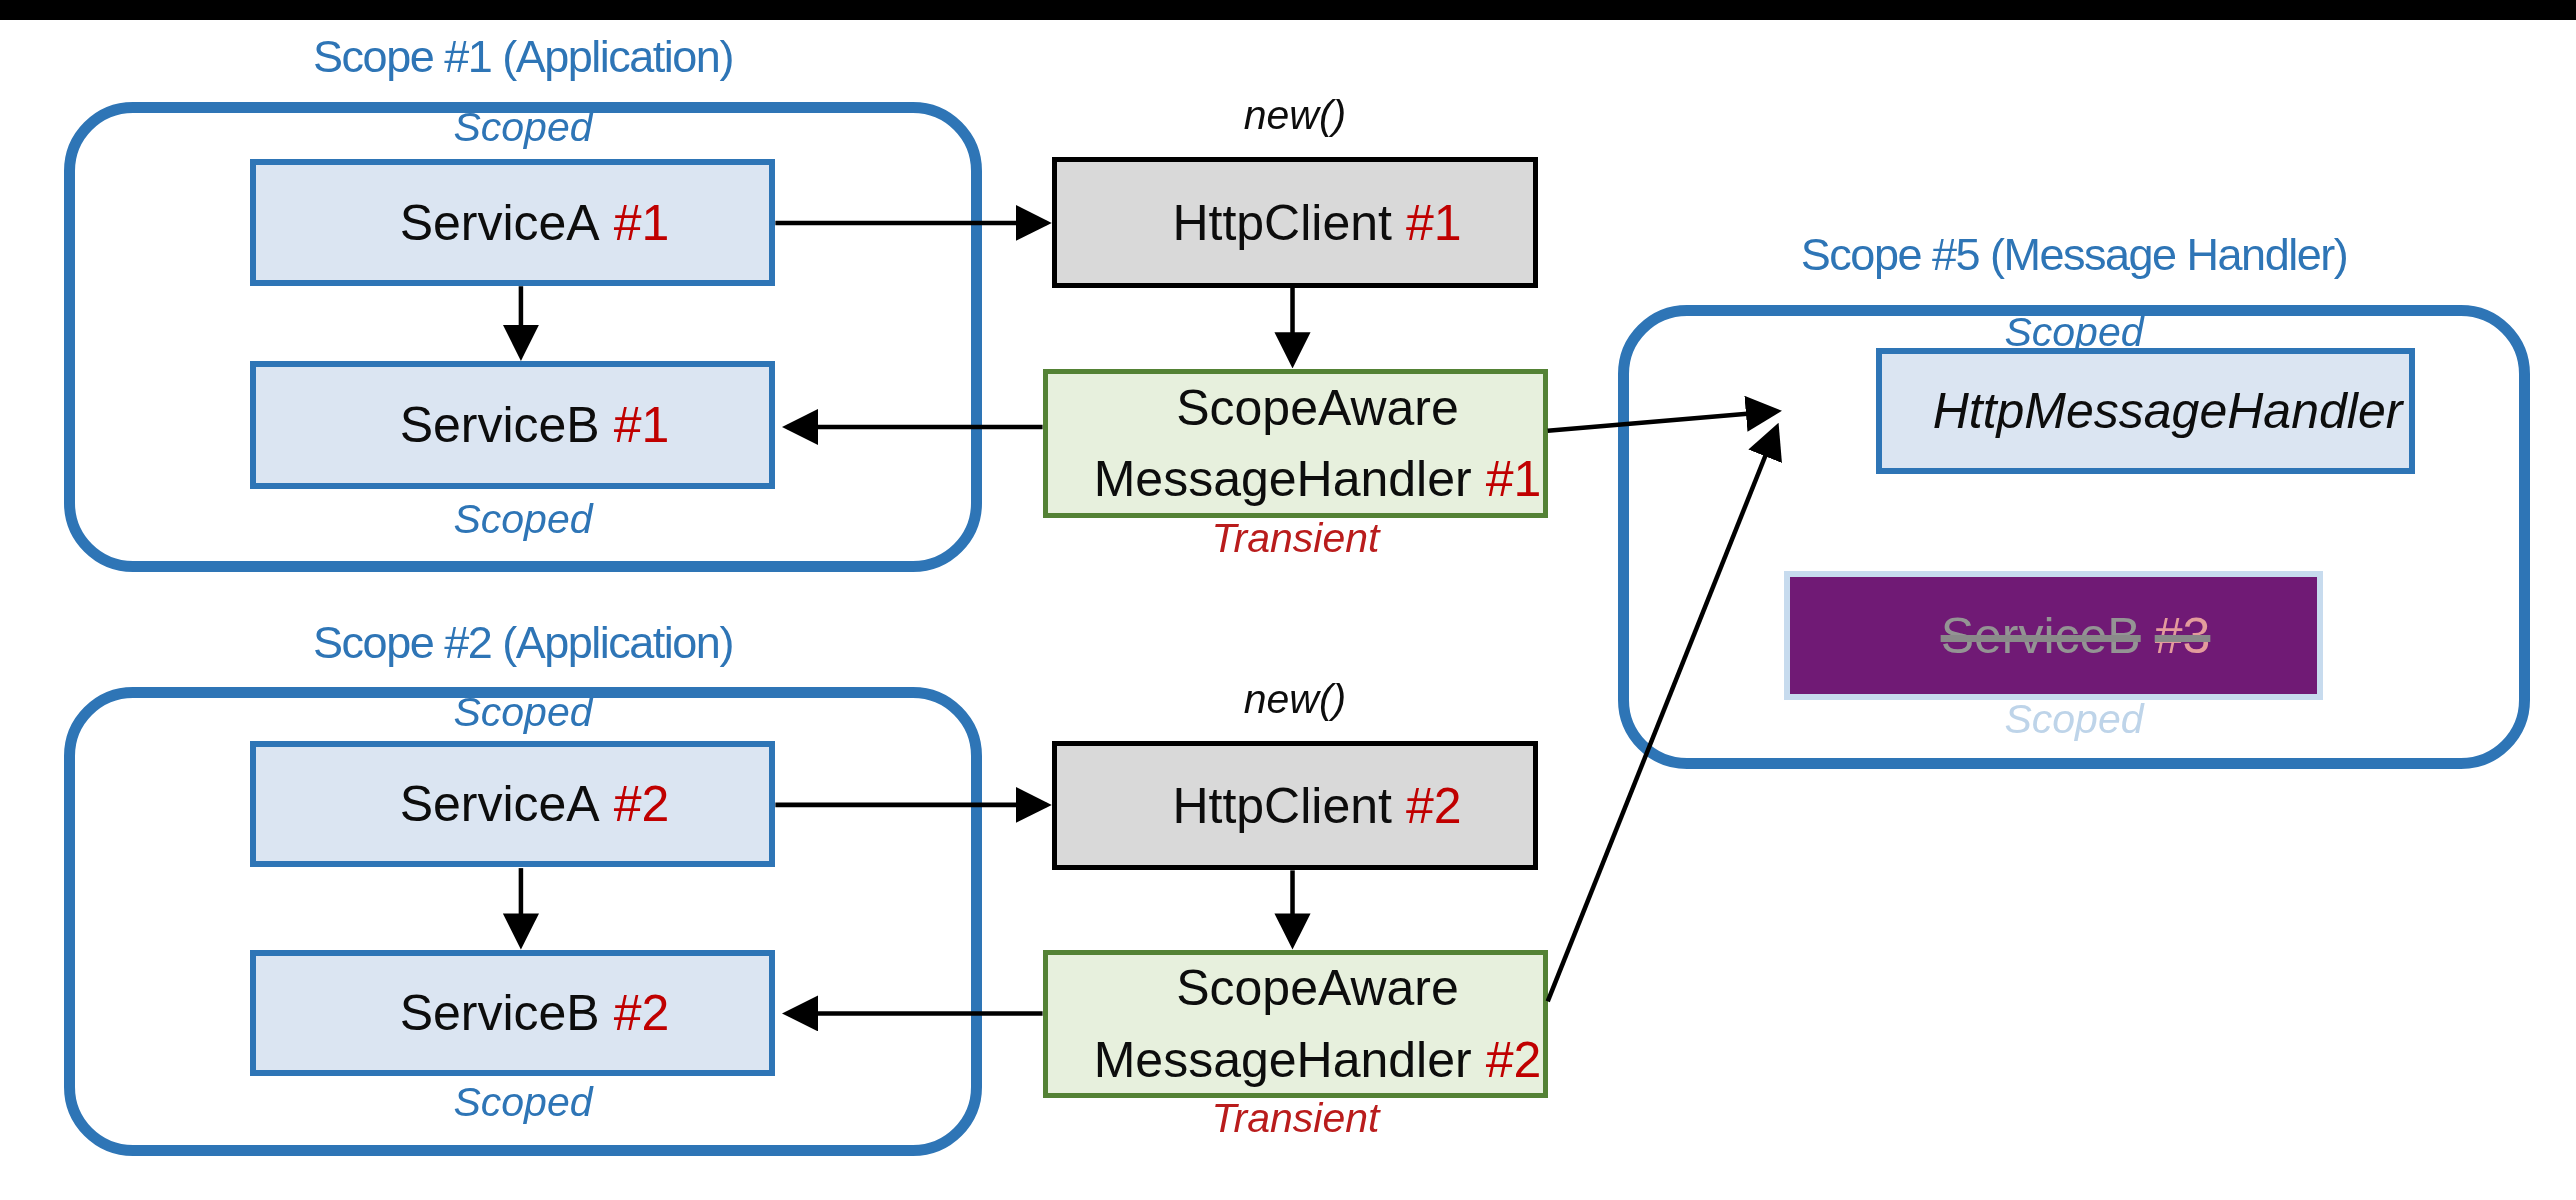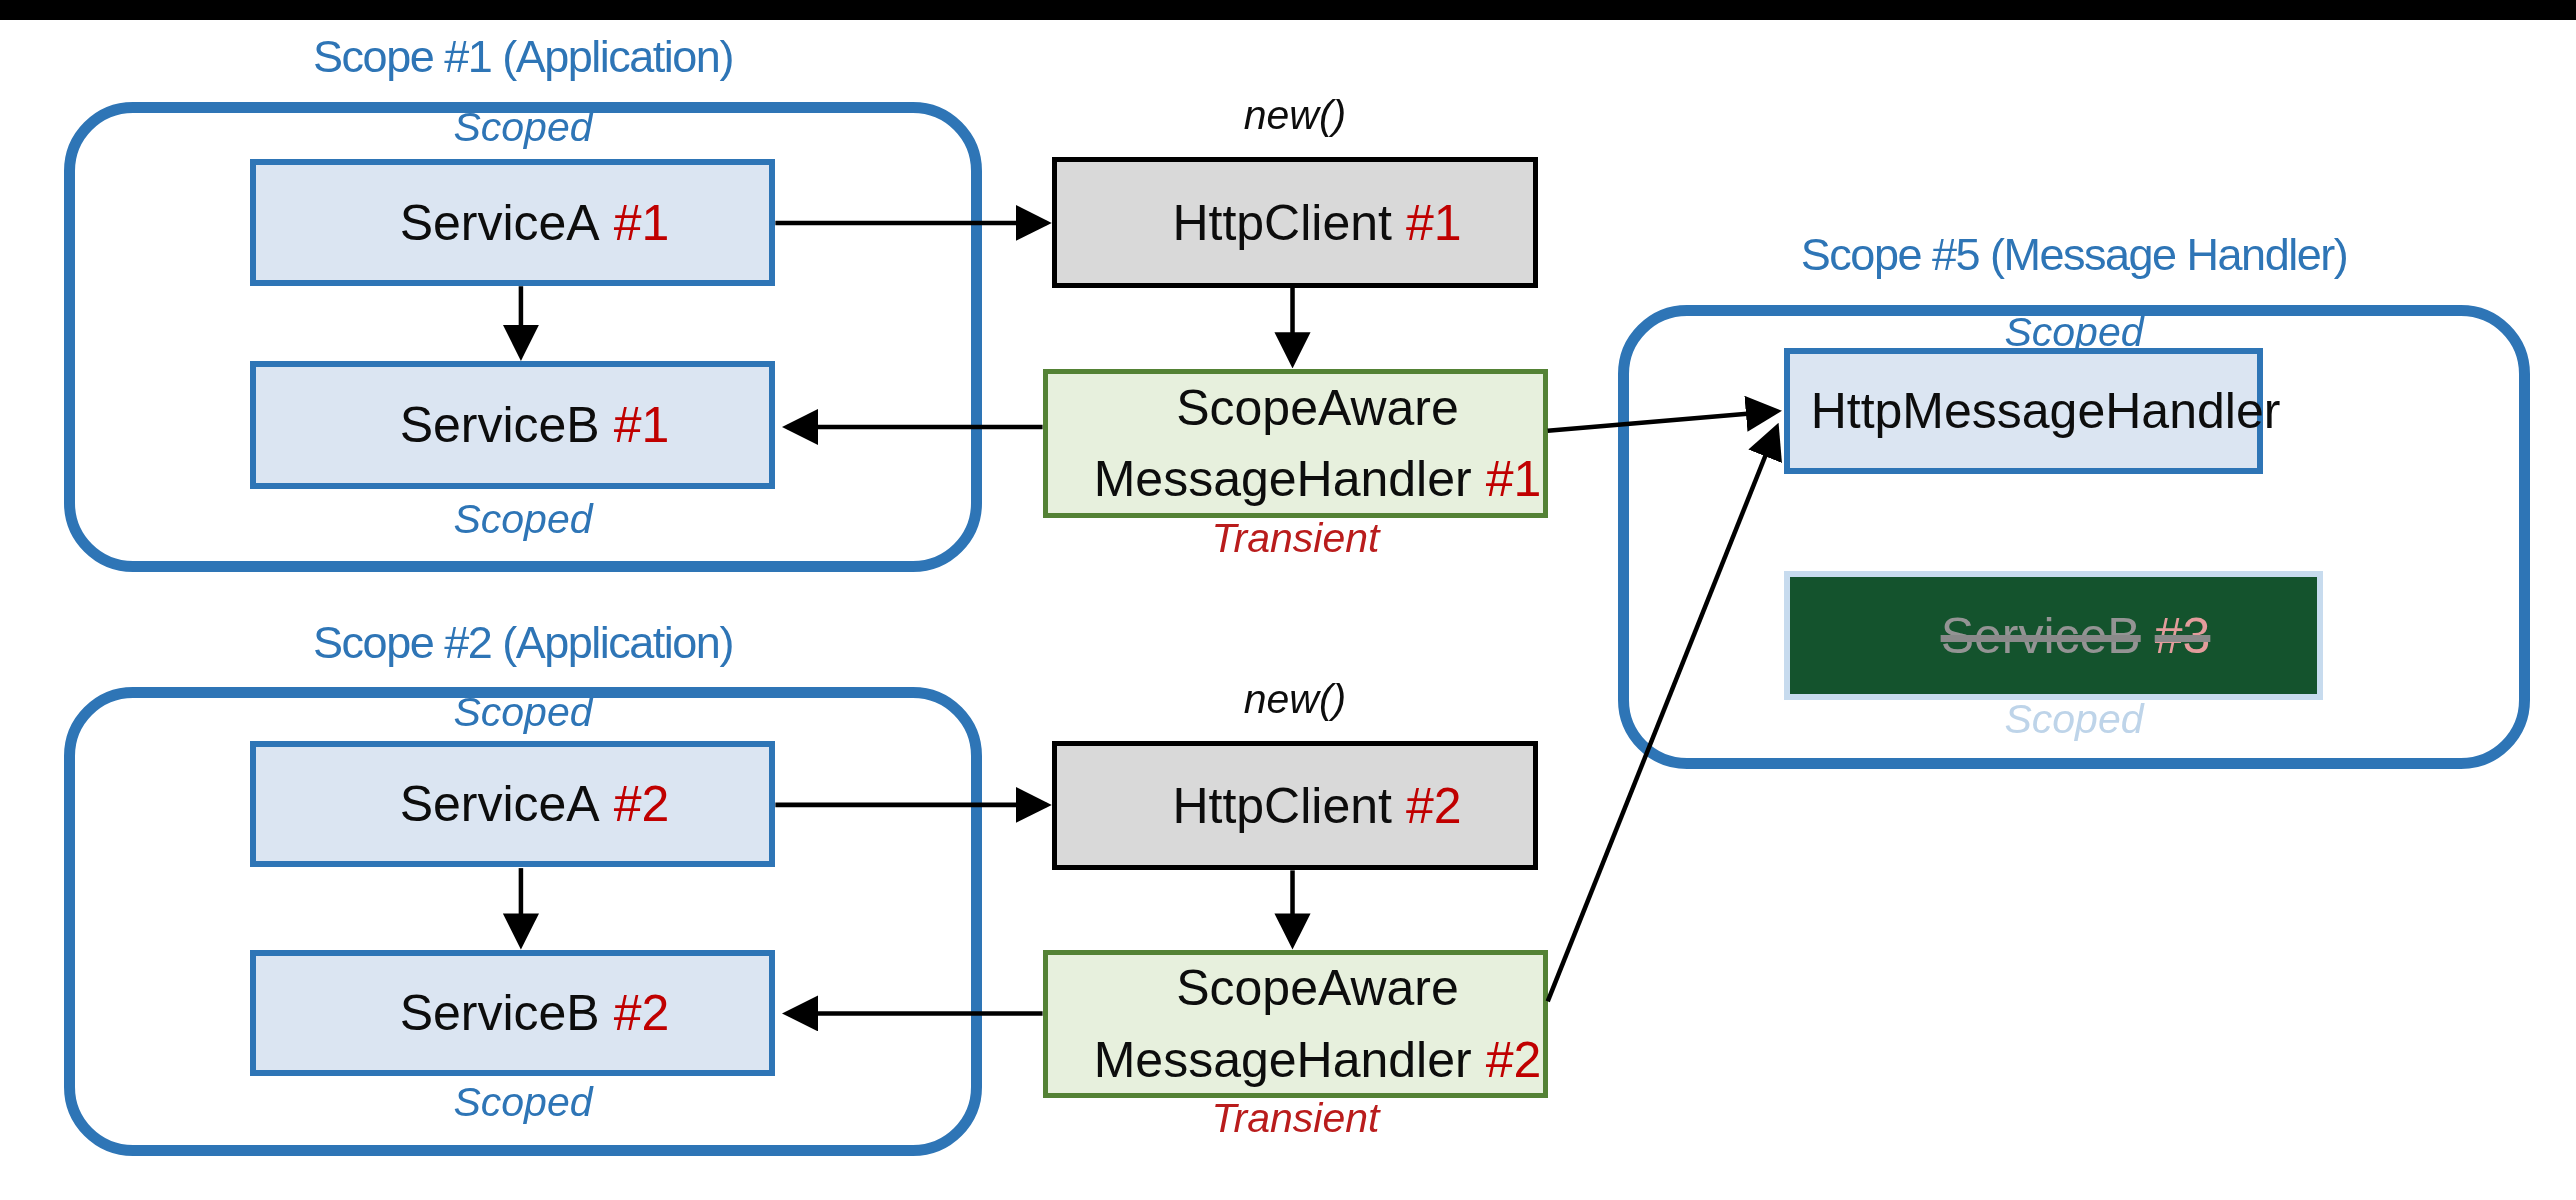--- a/index.html
+++ b/index.html
@@ -11,21 +11,21 @@
   .abs{position:absolute;box-sizing:border-box;}
   .center{display:flex;align-items:center;justify-content:center;text-align:center;}
   .scope-rect{border:11.3px solid #2E75B6;border-radius:69px;background:transparent;}
   .scope-title{font-size:45px;letter-spacing:-1.5px;color:#2E75B6;white-space:nowrap;}
   .scope-label{font-size:41px;font-style:italic;color:#2E75B6;white-space:nowrap;}
   .scope-label.faded{color:#BED4E9;}
   .node{font-size:50px;white-space:nowrap;padding-left:44px;}
   .node-blue{background:#DBE5F2;border:6px solid #2E75B6;}
   .node-gray{background:#D9D9D9;border:5.3px solid #000000;}
   .node-green{background:#E7F0DD;border:5.3px solid #548235;flex-direction:column;row-gap:13.5px;}
-  .node-faded{background:#14532d;border:6px solid #C7DBEE;}
+  .node-faded{background:#701a75;border:6px solid #C7DBEE;}
   .inst{color:#C00000;margin-left:0.28em;}
   .annot{font-size:41px;font-style:italic;white-space:nowrap;}
   .annot-new{color:#0d0d0d;}
   .annot-transient{color:#b91c1c;}
   .struck{text-decoration:line-through;text-decoration-color:#8a8a8a;text-decoration-thickness:6.8px;}
   .faded-name{color:#949494;}
   .faded-inst{color:#E39C9C;margin-left:0.28em;}
   .arrow-layer{position:absolute;left:0;top:0;width:2576px;height:1201px;z-index:6;pointer-events:none;}
   .z1{z-index:1}.z3{z-index:3}
 </style>
@@ -56,21 +56,21 @@
   </div>
   <div class="abs center node node-green z3" style="left:1043px;top:369px;width:505px;height:149px;">
     <div>ScopeAware</div>
     <div><span>MessageHandler</span><span class="inst">#1</span></div>
   </div>
   <div class="abs center annot annot-transient" style="left:1043px;top:516px;width:505px;height:44px;">Transient</div>
 
   <div class="abs center scope-title" style="left:1618px;top:213px;width:912px;height:83px;">Scope #5 (Message Handler)</div>
   <div class="abs scope-rect z1" style="left:1618px;top:305px;width:912px;height:464px;"></div>
   <div class="abs center scope-label" style="left:1618px;top:310px;width:912px;height:44px;">Scoped</div>
-  <div class="abs center node node-blue z3" style="left:1784px;top:348px;width:479px;height:126px;">
+  <div class="abs center node node-blue z3" style="left:1876px;top:348px;width:539px;height:126px;font-style:italic;">
     <span>HttpMessageHandler</span>
   </div>
   <div class="abs center node node-faded z3" style="left:1784px;top:571px;width:539px;height:129px;">
     <span class="struck"><span class="faded-name">ServiceB</span><span class="faded-inst">#3</span></span>
   </div>
   <div class="abs center scope-label faded" style="left:1618px;top:697px;width:912px;height:44px;">Scoped</div>
 
   <div class="abs center scope-title" style="left:64px;top:601px;width:918px;height:83px;">Scope #2 (Application)</div>
   <div class="abs scope-rect z1" style="left:64px;top:687px;width:918px;height:469px;"></div>
   <div class="abs center scope-label" style="left:64px;top:690px;width:918px;height:44px;">Scoped</div>

